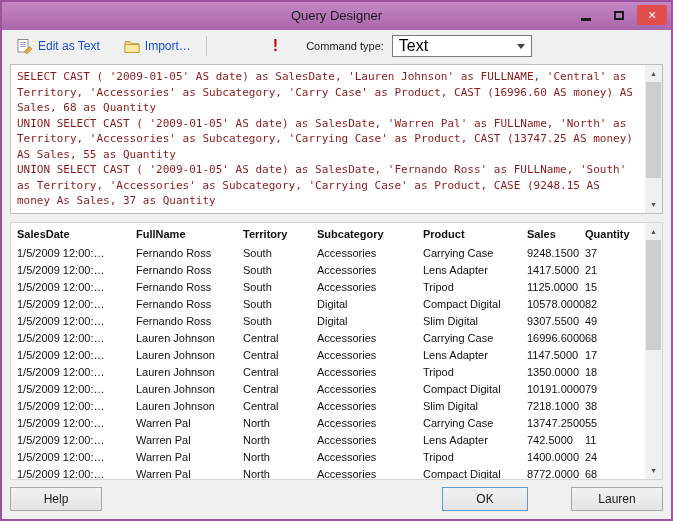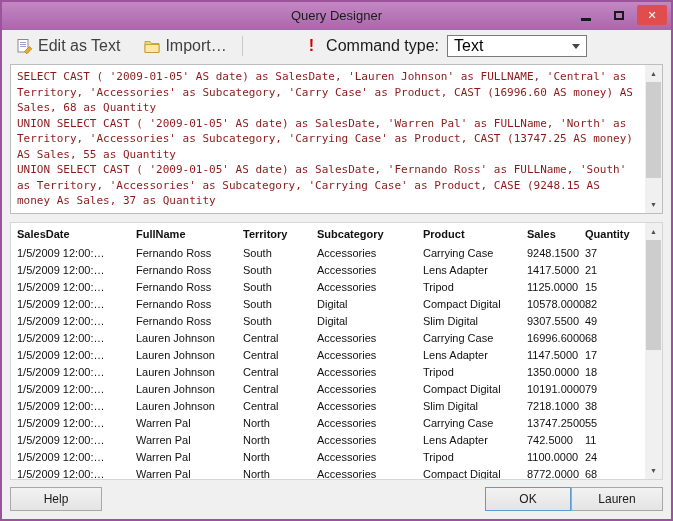--- a/index.html
+++ b/index.html
@@ -30,25 +30,25 @@
   .glyph-min { width: 10px; height: 3px; background: #1a1a1a; margin-top: 8px; }
   .glyph-max { width: 10px; height: 9px; border: 2px solid #1a1a1a; }
 
   
   .toolbar {
     height: 32px; flex: 0 0 32px; display: flex; align-items: center;
     padding: 0 8px; background: #f0f0f0;
   }
   .tb-btn {
     display: flex; align-items: center; gap: 5px; padding: 3px 6px;
-    font-size: 16px; color: #404040; background: transparent; border: 1px solid transparent;
+    font-size: 12px; color: #1d4ed8; background: transparent; border: 1px solid transparent;
   }
   .tb-sep { width: 1px; height: 20px; background: #c9c9c9; margin: 0 8px; }
   .run-bang { color: #d40000; font-weight: bold; font-size: 16px; padding: 0 6px; margin-left: 52px; }
-  .cmdtype-label { font-size: 16px; color: #1a1a1a; margin-left: 6px; margin-right: 8px; text-align: center; }
+  .cmdtype-label { font-size: 11px; color: #1a1a1a; margin-left: 22px; margin-right: 8px; text-align: center; }
   .combo {
     width: 140px; height: 22px; background: #fff; border: 1px solid #7a7a7a;
     display: flex; align-items: center; font-size: 16px; padding-left: 6px; position: relative;
   }
   .combo .chev {
     position: absolute; right: 6px; top: 8px;
     width: 0; height: 0; border-left: 4px solid transparent; border-right: 4px solid transparent;
     border-top: 5px solid #444;
   }
 
@@ -79,21 +79,21 @@
   }
   .grid-inner { position: absolute; left: 0; top: 0; right: 17px; bottom: 0; overflow: hidden; padding-left: 6px; }
   .grid-header { display: flex; height: 21px; align-items: center; }
   .grid-header .cell { font-weight: bold; }
   .grid-row { display: flex; height: 17px; align-items: center; }
   .cell { font-size: 11px; color: #111; white-space: nowrap; overflow: hidden; flex: 0 0 auto; }
   .c0 { width: 119px; } .c1 { width: 107px; } .c2 { width: 74px; }
   .c3 { width: 106px; } .c4 { width: 104px; } .c5 { width: 58px; } .c6 { width: 55px; }
 
   
-  .footer { display: flex; align-items: flex-start; padding: 7px 8px 0 8px; }
+  .footer { display: flex; align-items: flex-start; padding: 7px 8px 0 8px; gap: 43px; }
   .btn {
     height: 24px; font-size: 12px; color: #1a1a1a;
     background: linear-gradient(to bottom, #f2f2f2, #e4e4e4);
     border: 1px solid #a8a8a8; display: flex; align-items: center; justify-content: center;
   }
   .btn-help { width: 92px; }
   .btn-ok { width: 86px; margin-right: 0; border-color: #5e9bd1; }
   .btn-cancel { width: 92px; }
   .spacer { flex: 1; }
 </style>
@@ -276,21 +276,21 @@
             <div class="cell c4">Lens Adapter</div>
             <div class="cell c5">742.5000</div>
             <div class="cell c6">11</div>
           </div>
           <div class="grid-row">
             <div class="cell c0">1/5/2009 12:00:…</div>
             <div class="cell c1">Warren Pal</div>
             <div class="cell c2">North</div>
             <div class="cell c3">Accessories</div>
             <div class="cell c4">Tripod</div>
-            <div class="cell c5">1100.0000</div>
+            <div class="cell c5">1400.0000</div>
             <div class="cell c6">24</div>
           </div>
           <div class="grid-row">
             <div class="cell c0">1/5/2009 12:00:…</div>
             <div class="cell c1">Warren Pal</div>
             <div class="cell c2">North</div>
             <div class="cell c3">Accessories</div>
             <div class="cell c4">Compact Digital</div>
             <div class="cell c5">8772.0000</div>
             <div class="cell c6">68</div>

